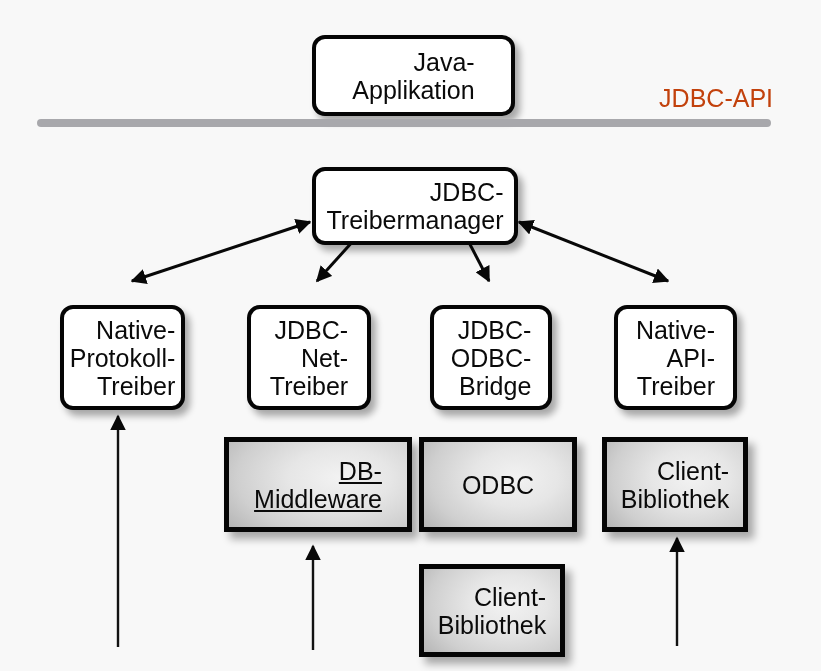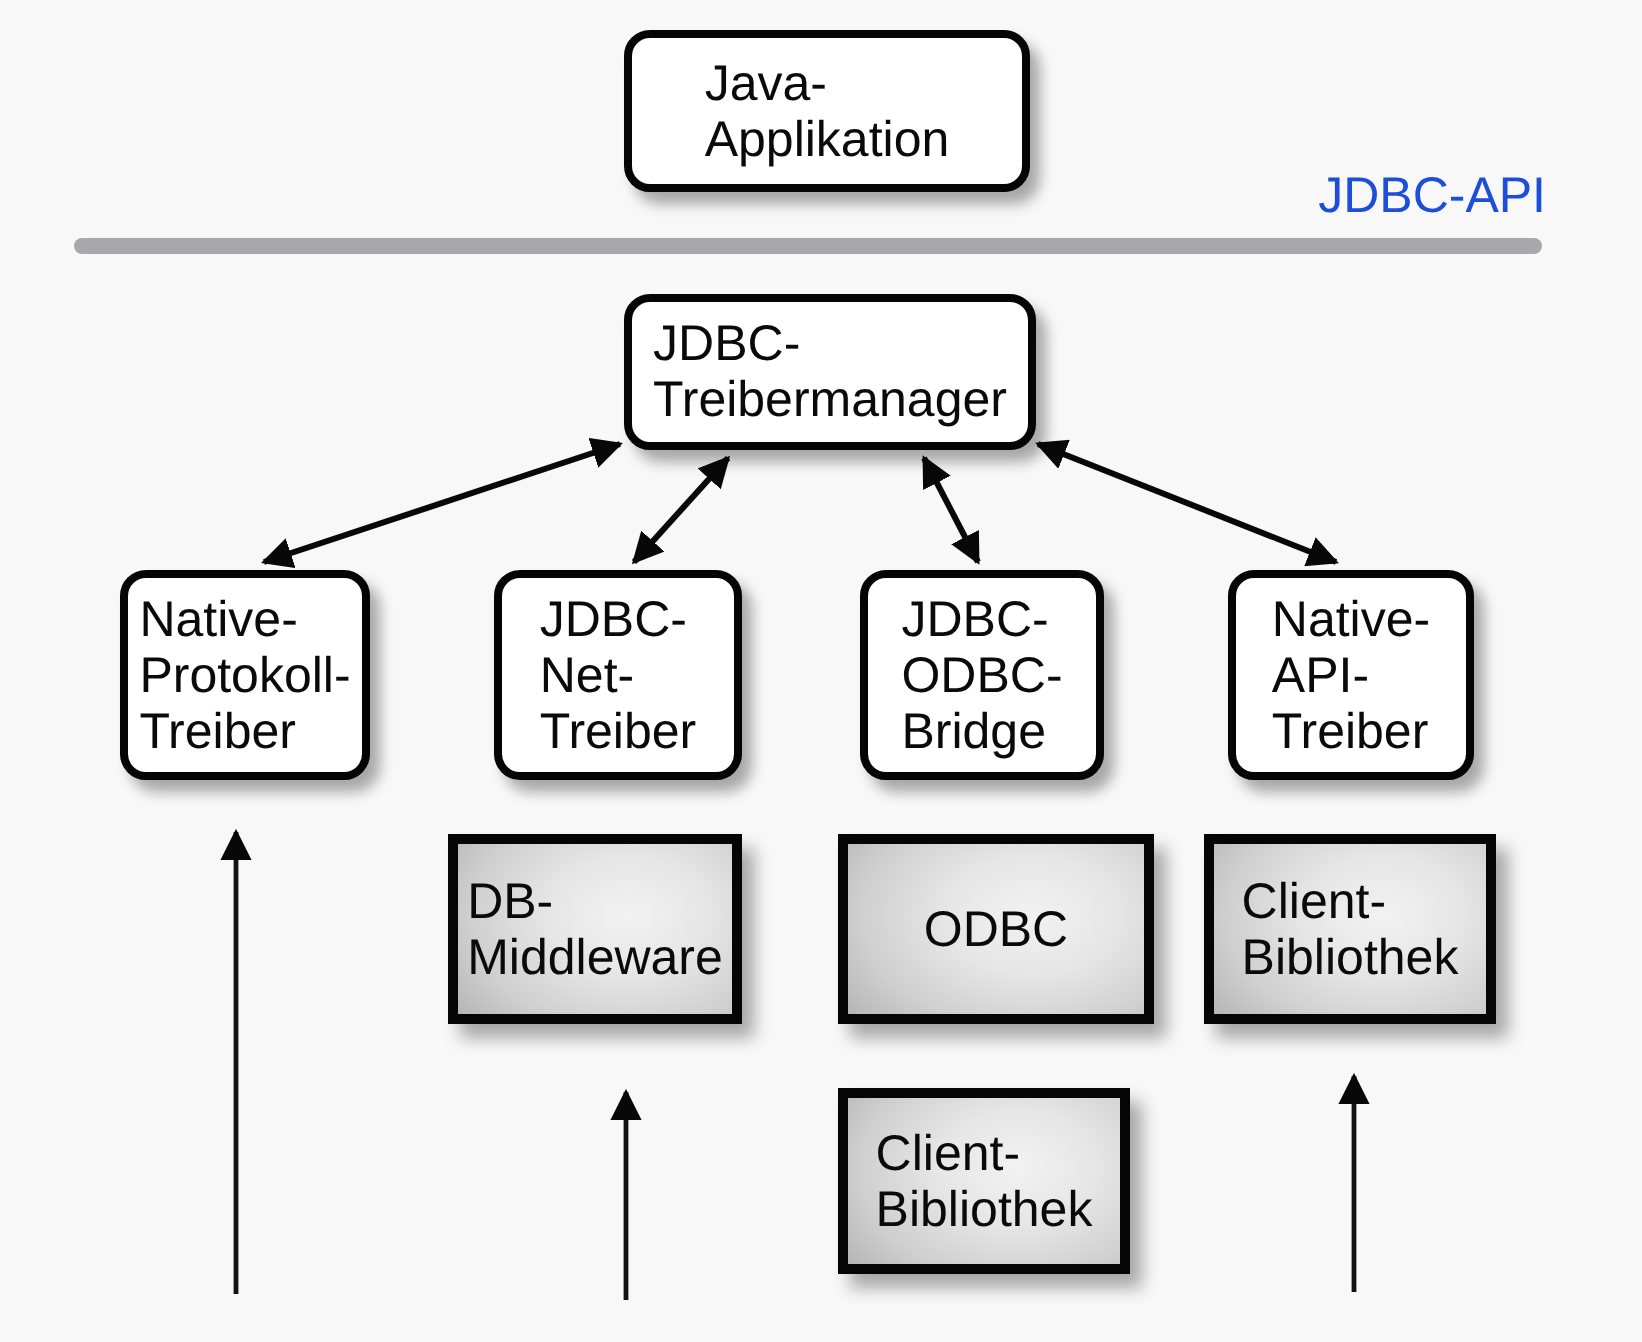--- a/index.html
+++ b/index.html
@@ -31,24 +31,25 @@
     pointer-events: none;
   }
   
   .node {
     position: absolute;
     z-index: 2;
     box-sizing: border-box;
     display: flex;
     align-items: center;
     justify-content: center;
-    text-align: left;
+    text-align: right;
     color: #0a0a0a;
     line-height: 1.12;
     white-space: pre-line;
+    margin-top: 20px;
   }
   .node-white {
     background: #ffffff;
     border: 4px solid #050505;
     border-radius: 13px;
     box-shadow: 5px 6px 7px rgba(0,0,0,0.33);
     font-size: 25px;
   }
   .node-gray {
     border: 5px solid #050505;
@@ -70,21 +71,21 @@
     height: 8px;
     background: #a8a8ac;
     border-radius: 4px;
     z-index: 2;
   }
   #api-label {
     position: absolute;
     right: 48px;
     top: 84px;
     font-size: 25px;
-    color: #1d4ed8;
+    color: #c2410c;
     z-index: 2;
     white-space: nowrap;
   }
 </style>
 </head>
 <body>
 
 <div id="canvas">
 
   <svg id="arrow-layer" viewBox="0 0 821 671" width="821" height="671">
@@ -130,21 +131,21 @@
 Treiber</div>
 
   <div class="node node-white" style="left:430px; top:285px; width:122px; height:105px;">JDBC-
 ODBC-
 Bridge</div>
 
   <div class="node node-white" style="left:614px; top:285px; width:123px; height:105px;">Native-
 API-
 Treiber</div>
 
-  <div class="node node-gray" style="left:224px; top:417px; width:147px; height:95px;">DB-
+  <div class="node node-gray" style="left:224px; top:417px; width:188px; height:95px;text-decoration:underline;">DB-
 Middleware</div>
 
   <div class="node node-gray" style="left:419px; top:417px; width:158px; height:95px;">ODBC</div>
 
   <div class="node node-gray" style="left:602px; top:417px; width:146px; height:95px;">Client-
 Bibliothek</div>
 
   <div class="node node-gray" style="left:419px; top:544px; width:146px; height:93px;">Client-
 Bibliothek</div>
 

